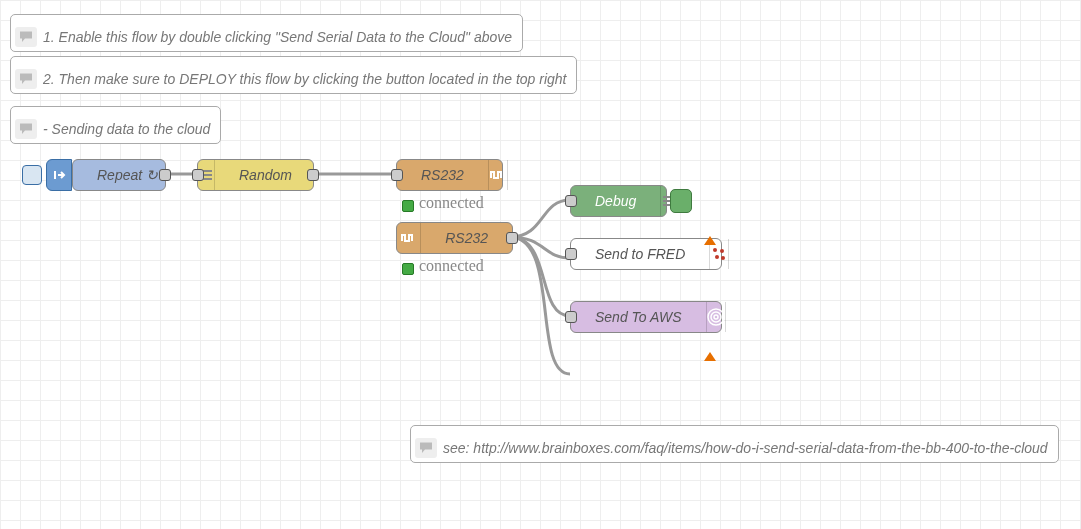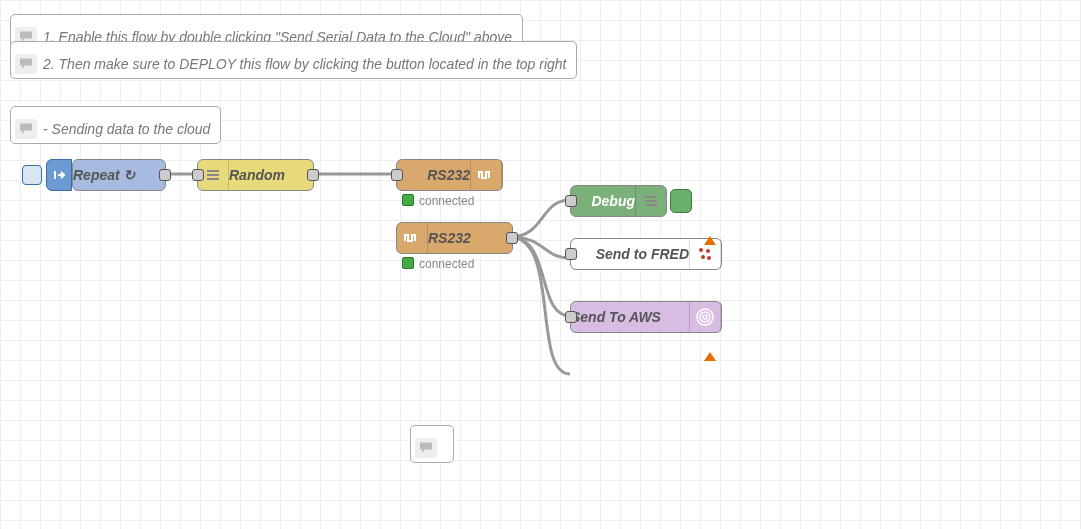--- a/index.html
+++ b/index.html
@@ -16,30 +16,30 @@
   
   .comment{position:absolute;height:28px;border:1px solid #aaa;border-radius:5px;
     background:#fff;display:flex;align-items:center;padding:8px 10px 0 4px;
     font-style:italic;color:#777;white-space:nowrap;}
   .comment .cicon{width:22px;height:20px;border-radius:3px;background:#eee;
     display:inline-flex;align-items:center;justify-content:center;margin-right:6px;}
   .comment .cicon svg{fill:#bbb;}
   
   .node{position:absolute;height:30px;border:1px solid #888;border-radius:6px;
     display:flex;align-items:center;font-style:italic;color:#555;}
-  .node .label{flex:1;padding:0 0;white-space:nowrap;font-weight:bold;}
+  .node .label{flex:1;padding:0 24px;white-space:nowrap;}
   .node .iconcell{width:30px;height:100%;display:flex;align-items:center;justify-content:center;
     border-left:1px solid rgba(0,0,0,.15);border-right:1px solid rgba(0,0,0,.15);}
   .node .iconcell:first-child{border-left:none;border-top-left-radius:5px;border-bottom-left-radius:5px;}
   .node .iconcell:last-child{border-right:none;border-top-right-radius:5px;border-bottom-right-radius:5px;}
   
   .port{position:absolute;width:10px;height:10px;background:#ccc;border:1px solid #555;border-radius:3px;top:50%;transform:translateY(-50%);}
   .port.in{left:-6px;} .port.out{right:-6px;}
   
-  .status{position:absolute;font-size:12px;color:#888;display:flex;align-items:flex-start;}
+  .status{position:absolute;font-size:16px;color:#888;display:flex;align-items:flex-end;font-family:Liberation Serif, serif;}
   .status .dot{width:10px;height:10px;border-radius:2px;background:#4a4;border:1px solid #277a27;margin-right:5px;}
   
   .injectblk{position:absolute;display:flex;align-items:center;}
   .injectblk .sq{width:18px;height:18px;border:1px solid #3a6ea5;border-radius:4px;background:#d9e6f2;margin-right:4px;}
   .injectblk .arrowbox{width:24px;height:30px;border:1px solid #3a6ea5;border-radius:6px 0 0 6px;
     background:#6c9bd1;display:flex;align-items:center;justify-content:center;}
   
   .debugbtn{position:absolute;width:20px;height:22px;border:1px solid #3f7a3f;border-radius:5px;background:#6aaf6a;}
   
   .chg{position:absolute;width:0;height:0;border-left:6px solid transparent;border-right:6px solid transparent;border-bottom:9px solid #e76f00;}
@@ -75,21 +75,21 @@
   </svg>
 
   <div class="comment" style="left:10px;top:14px;">
     <span class="cicon">
       <svg width="14" height="12" viewBox="0 0 14 12">
           <path d="M1 .5h12v7H6L3 11V7.5H1z"></path>
         </svg>
     </span>
     <span>1. Enable this flow by double clicking "Send Serial Data to the Cloud" above</span>
   </div>
-  <div class="comment" style="left:10px;top:41px;">
+  <div class="comment" style="left:10px;top:56px;">
     <span class="cicon">
       <svg width="14" height="12" viewBox="0 0 14 12">
           <path d="M1 .5h12v7H6L3 11V7.5H1z"></path>
         </svg>
     </span>
     <span>2. Then make sure to DEPLOY this flow by clicking the button located in the top right</span>
   </div>
   <div class="comment" style="left:10px;top:106px;text-align:right;">
     <span class="cicon">
       <svg width="14" height="12" viewBox="0 0 14 12">
@@ -97,20 +97,21 @@
         </svg>
     </span>
     <span>- Sending data to the cloud</span>
   </div>
   <div class="comment" style="left:410px;top:425px;">
     <span class="cicon">
       <svg width="14" height="12" viewBox="0 0 14 12">
           <path d="M1 .5h12v7H6L3 11V7.5H1z"></path>
         </svg>
     </span>
+    <span>see: http://www.brainboxes.com/faq/items/how-do-i-send-serial-data-from-the-bb-400-to-the-cloud</span>
   </div>
 
   <div class="injectblk" style="left:22px;top:159px;">
     <div class="sq"></div>
     <div class="arrowbox">
       <svg width="14" height="14" class="white-stroke">
           <path d="M3 3v8M6 7h6M9 4l3 3-3 3"></path>
         </svg>
     </div>
   </div>

